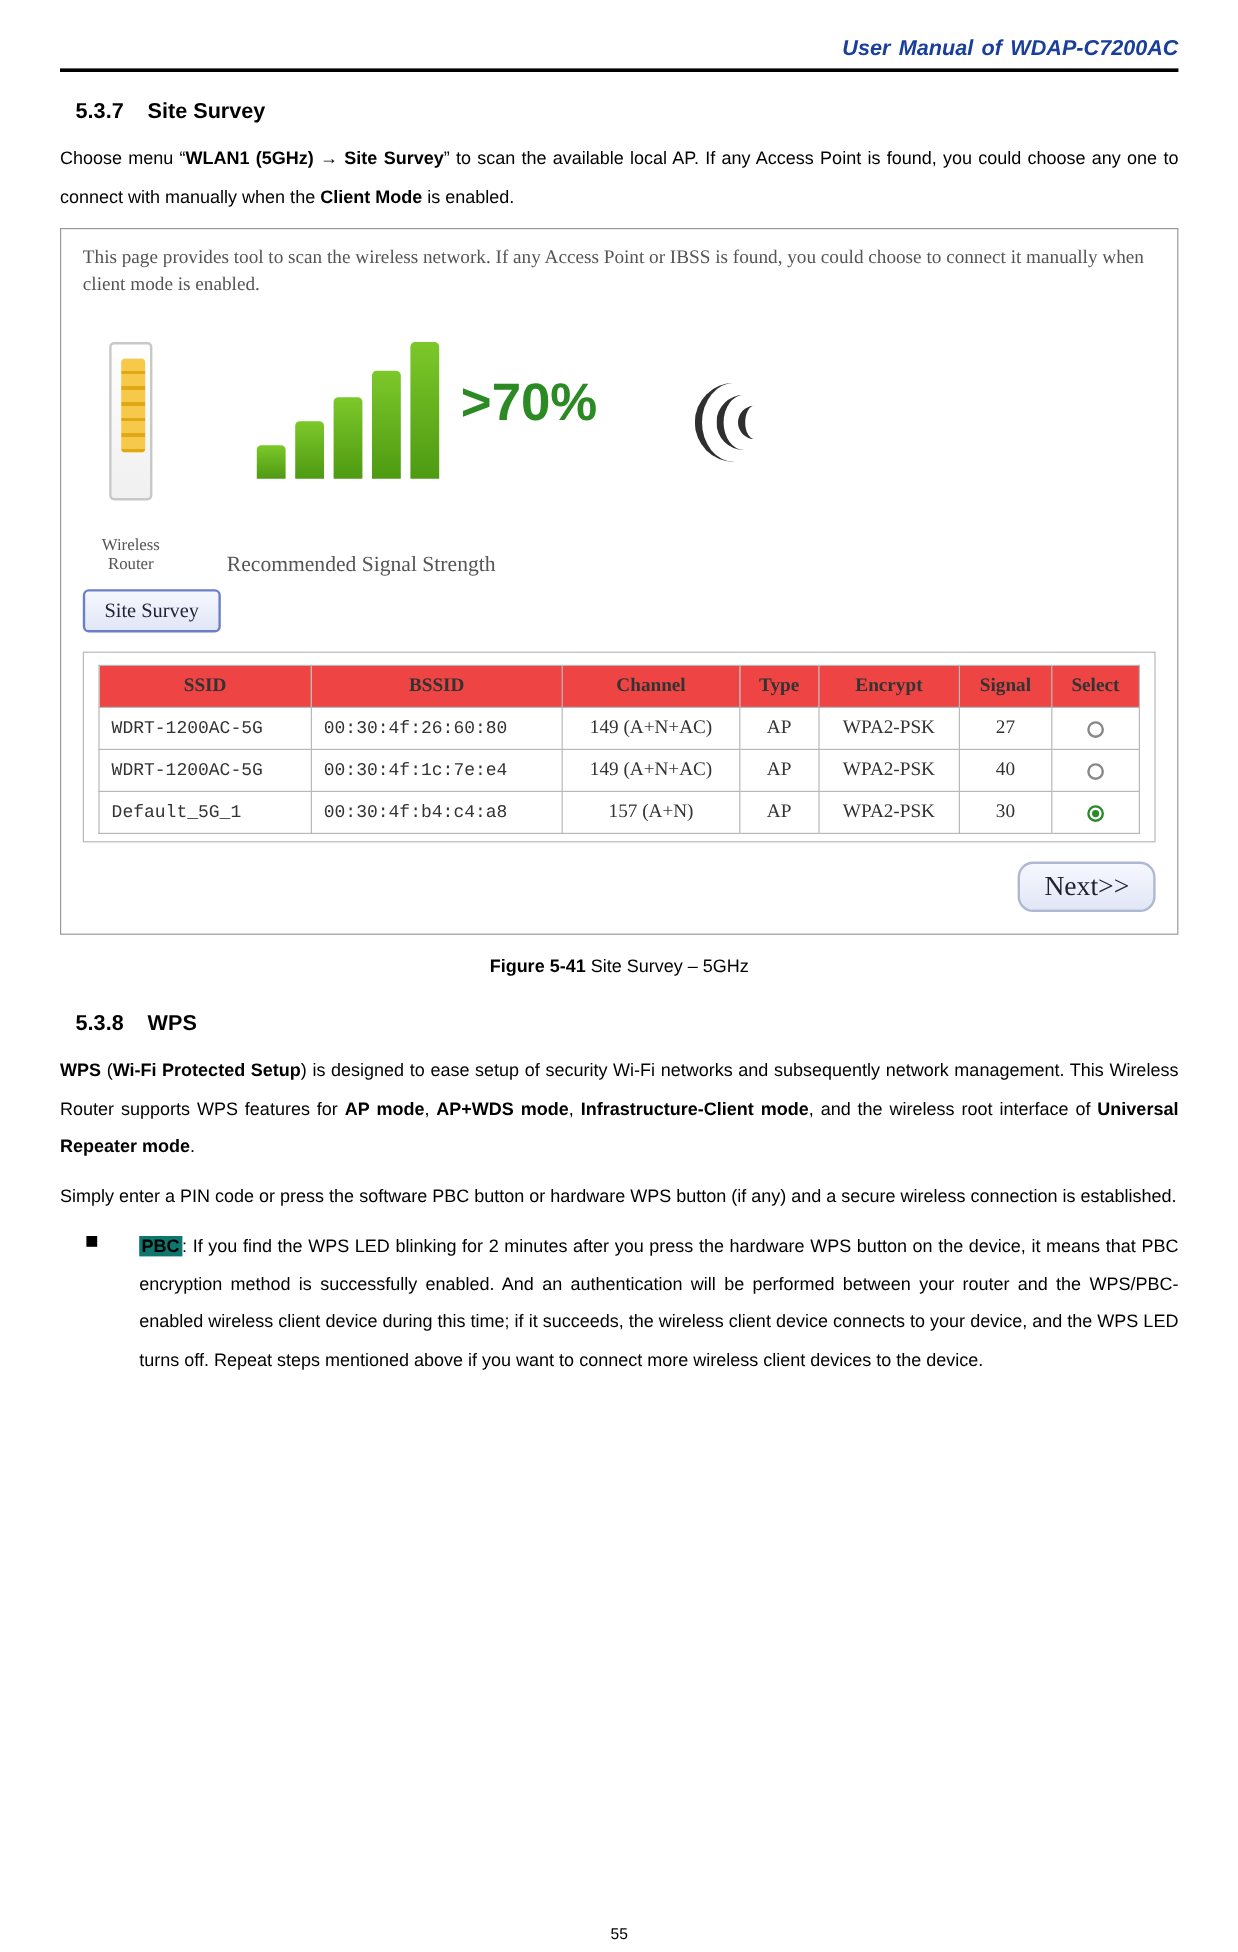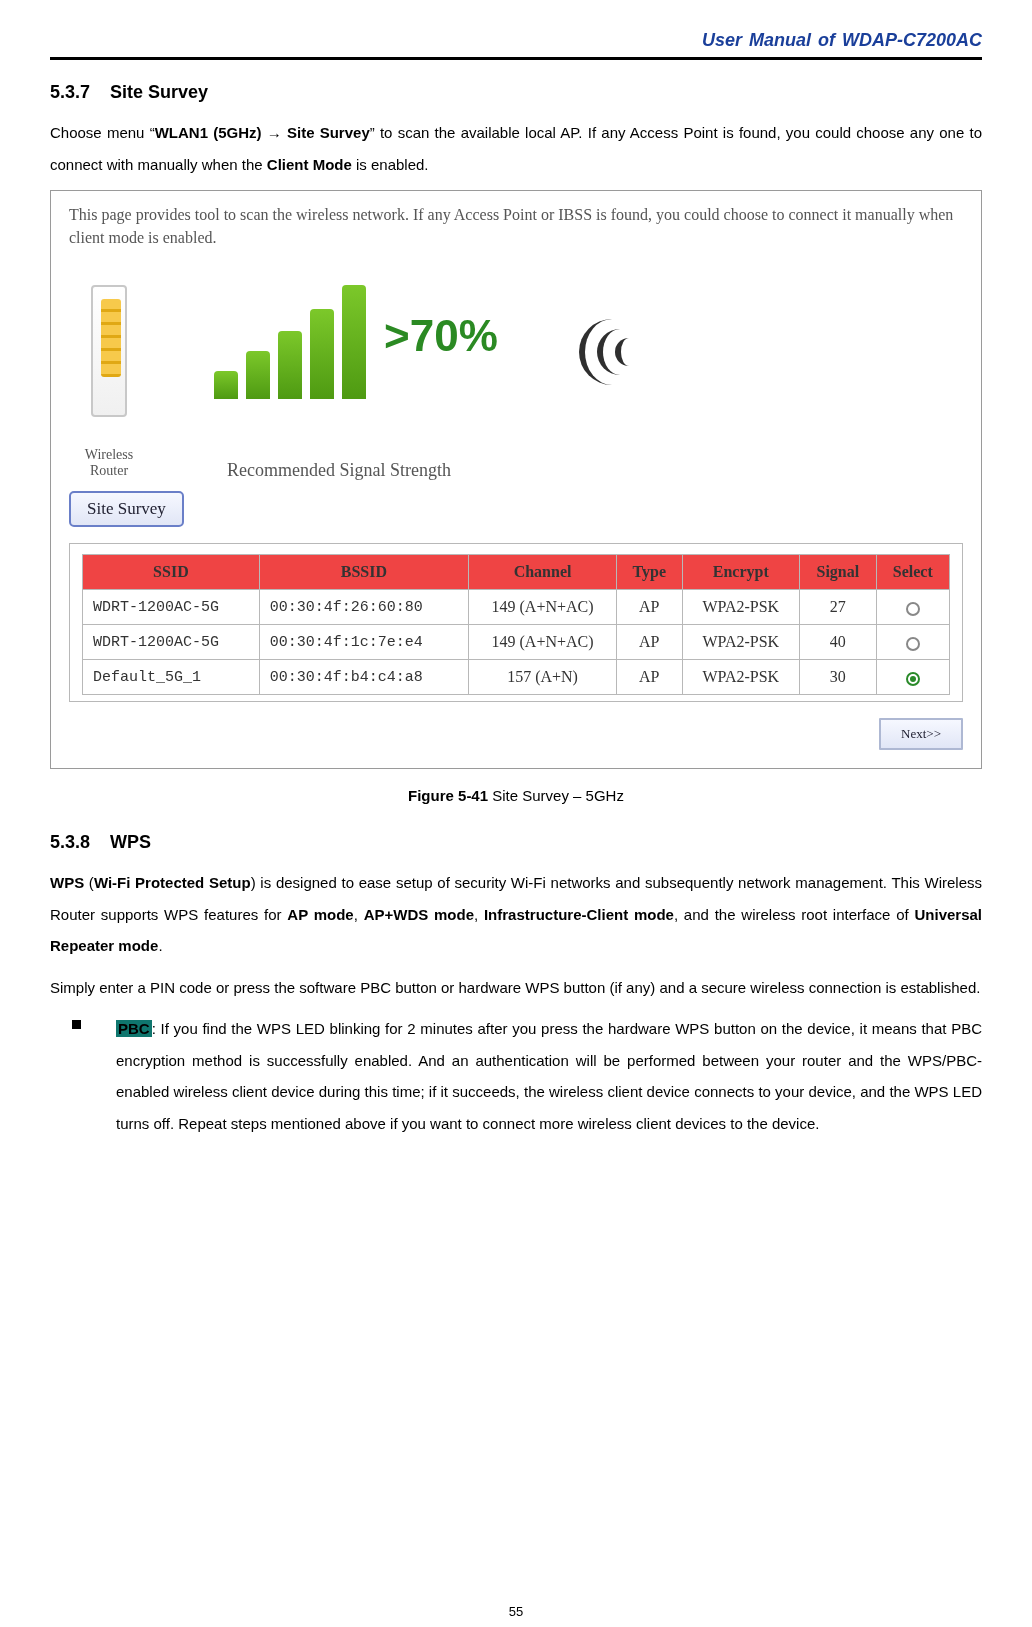--- a/index.html
+++ b/index.html
@@ -25,21 +25,21 @@
   .hr-thick {
     border: none;
     border-top: 3px solid #000;
     margin: 0 0 22px 0;
   }
   h3.section-heading {
     font-size: 18px;
     font-weight: bold;
     margin: 0 0 14px 0;
   }
-  .num { display:inline-block; width:55px; }
+  .num { display:inline-block; width:55px;margin-left:13px; }
   p.body {
     line-height: 2.1;
     margin: 0 0 10px 0;
     text-align: justify;
   }
 
   
   .panel {
     border: 1px solid #9a9a9a;
     background: #fff;
@@ -83,21 +83,21 @@
   .bars { position:absolute; left:145px; bottom:52px; display:flex; align-items:flex-end; gap:8px; }
   .bar { width:24px; border-top-left-radius:4px; border-top-right-radius:4px;
     background: linear-gradient(#7cc82a, #4e9a12); }
   .b1{height:28px}.b2{height:48px}.b3{height:68px}.b4{height:90px}.b5{height:114px}
 
   .pct {
     position:absolute; left:315px; top:40px;
     font-size:44px; font-weight:bold; color:#2b8a23;
   }
   .rec-label {
-    position:absolute; left:120px; bottom:-30px; width:300px; text-align:center;
+    position:absolute; left:120px; bottom:-30px; width:300px; 
     font-family:"Times New Roman",serif; color:#555; font-size:18px;
   }
 
   .waves { position:absolute; left:510px; top:46px; width:70px; height:70px; }
   .waves span { position:absolute; border:6px solid #2f2f2f; border-right:none; border-top:none; border-bottom:none;
     border-radius:50% 0 0 50%; top:50%; transform:translateY(-50%); }
   .waves .w1{width:28px;height:28px;left:36px}
   .waves .w2{width:46px;height:46px;left:18px}
   .waves .w3{width:66px;height:66px;left:0}
 
@@ -134,24 +134,24 @@
   table.aps th { background:#ef4444; font-weight:bold; }
   table.aps td.left { text-align:left; font-family:"Courier New",monospace; font-size:15px; }
   .radio { display:inline-block; width:14px; height:14px; border:2px solid #888; border-radius:50%; vertical-align:middle; position:relative; }
   .radio.sel { border-color:#2a8a2a; }
   .radio.sel::after{content:"";position:absolute;left:2px;top:2px;right:2px;bottom:2px;border-radius:50%;background:#2a8a2a;}
 
   .next-area { text-align:right; margin-top:16px; }
   .next-btn {
     display:inline-block;
     font-family:"Times New Roman",serif;
-    font-size:13px; color:#223;
+    font-size:23px; color:#223;
     padding:6px 20px;
     border:2px solid #aeb8d3;
-    border-radius:1px;
+    border-radius:13px;
     background:linear-gradient(#f6f8ff,#e1e6f6);
   }
 
   .figure-caption { text-align:center; margin: 0 0 28px 0; }
   .figure-caption b{font-weight:bold;}
 
   
   .just { text-align:justify; text-justify:inter-word; }
 
   ul.blk { list-style:none; padding:0; margin:0; }

